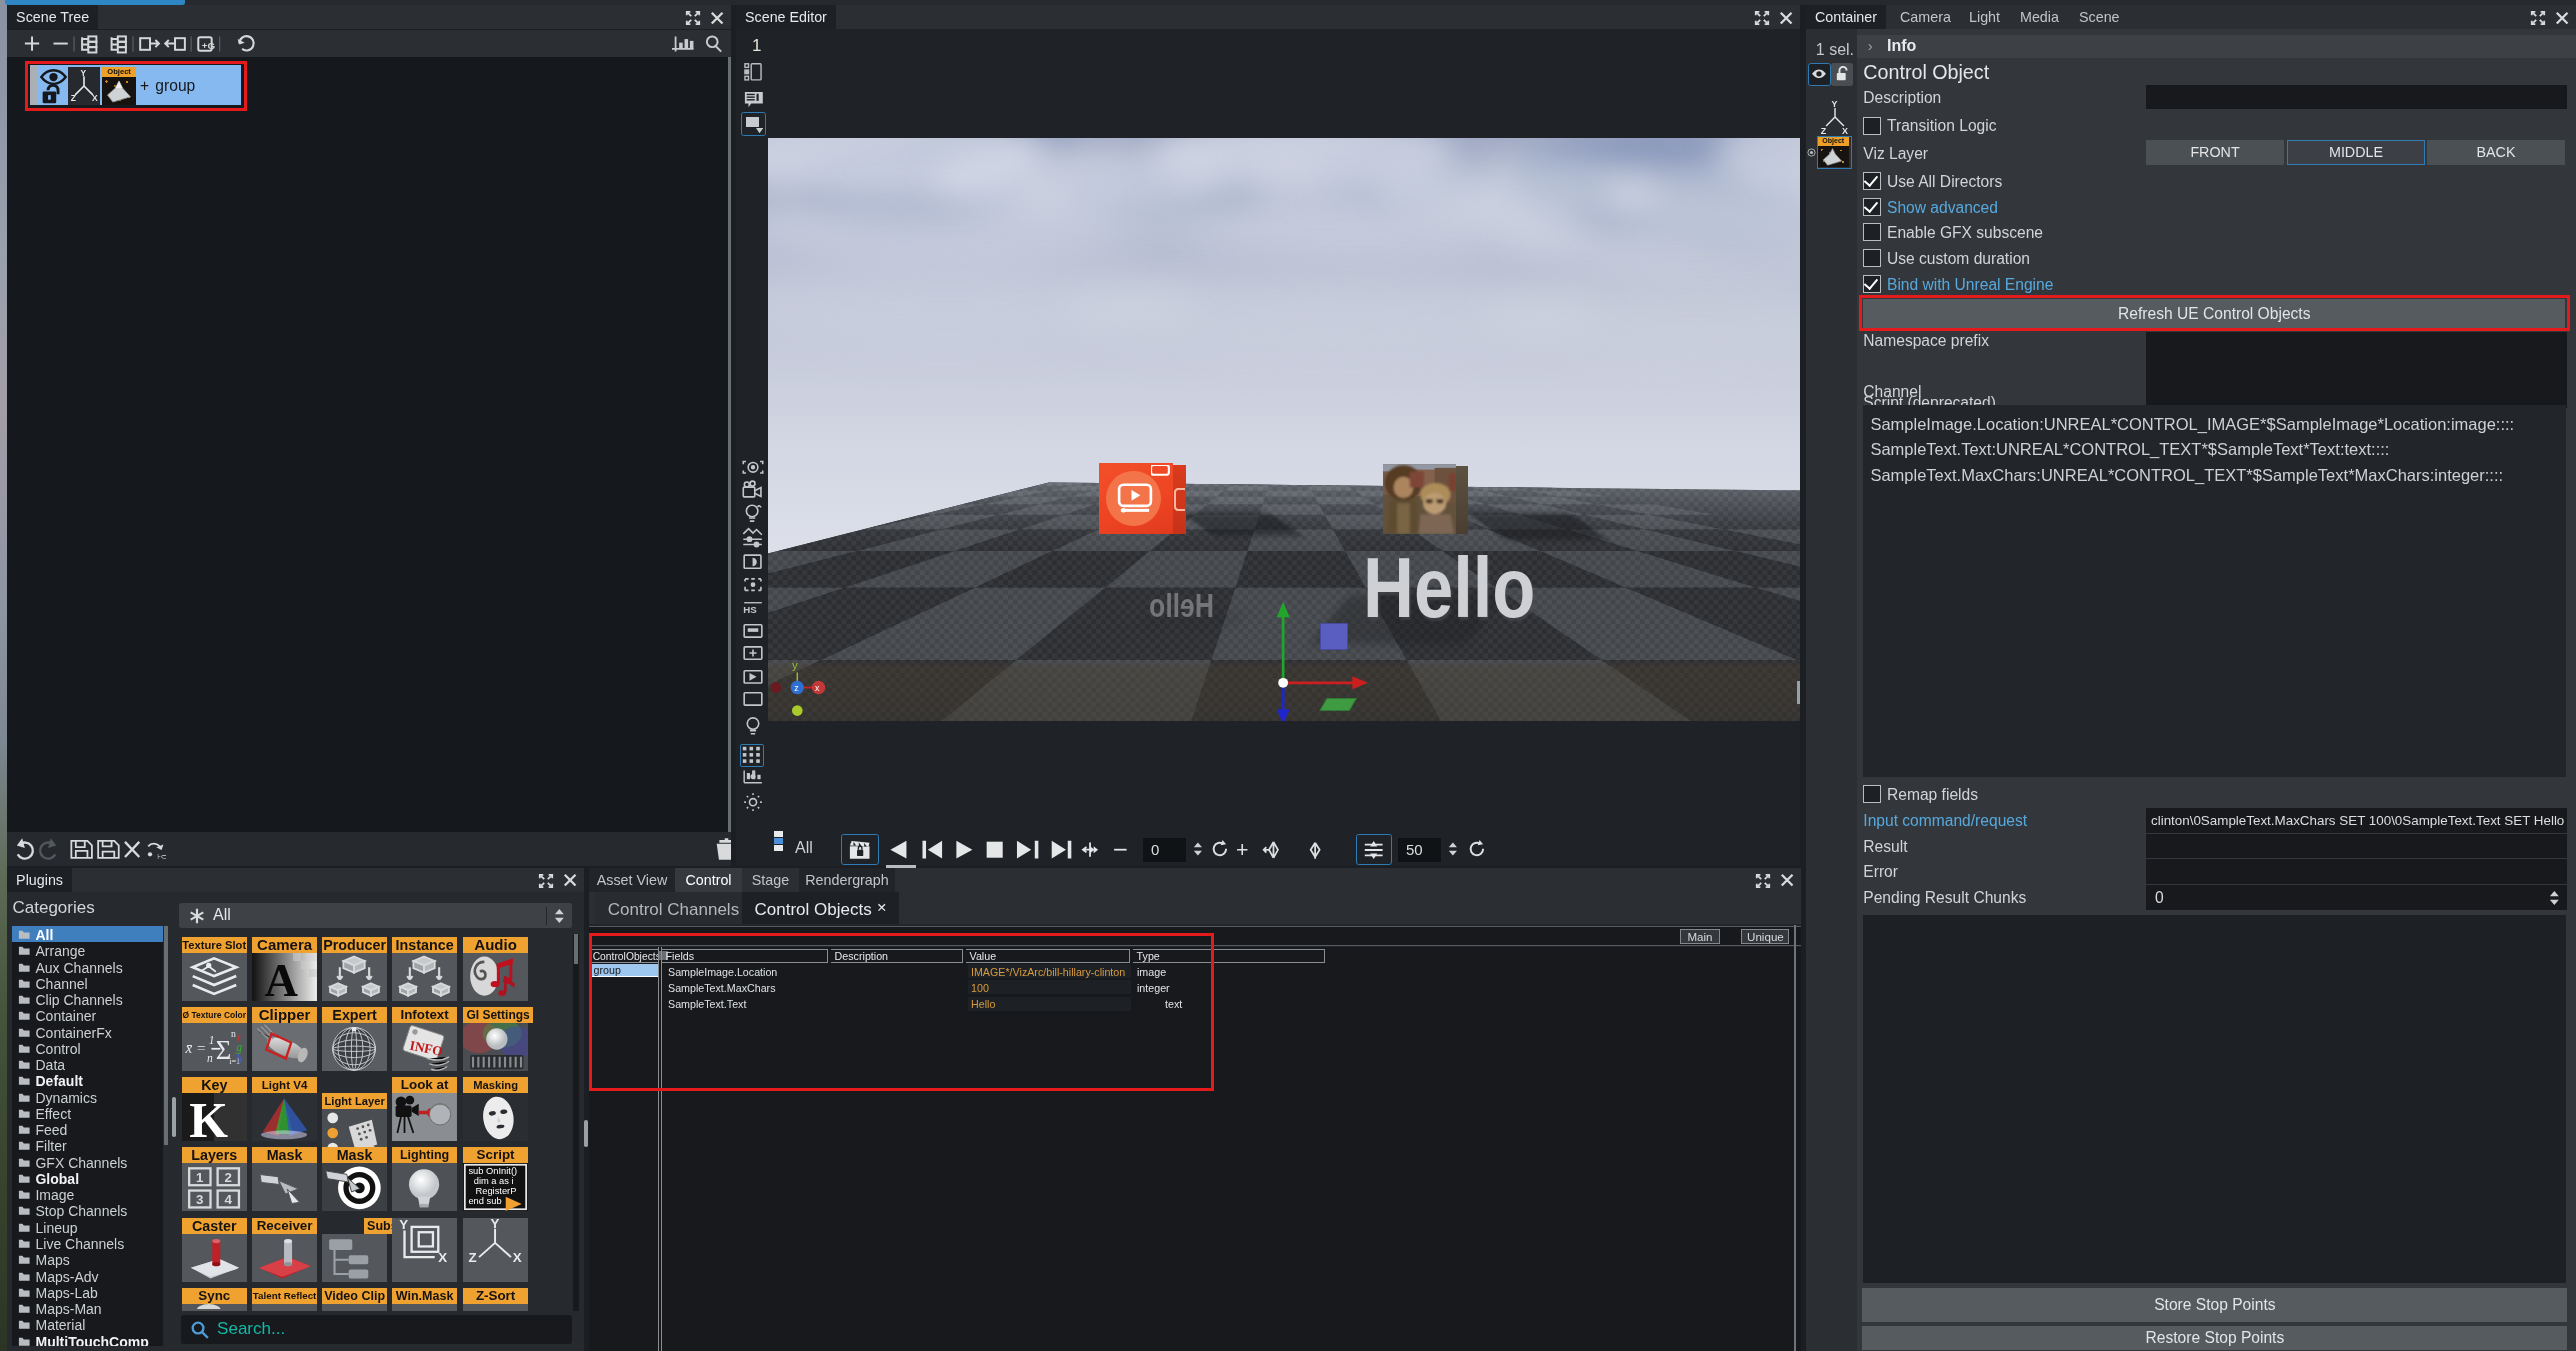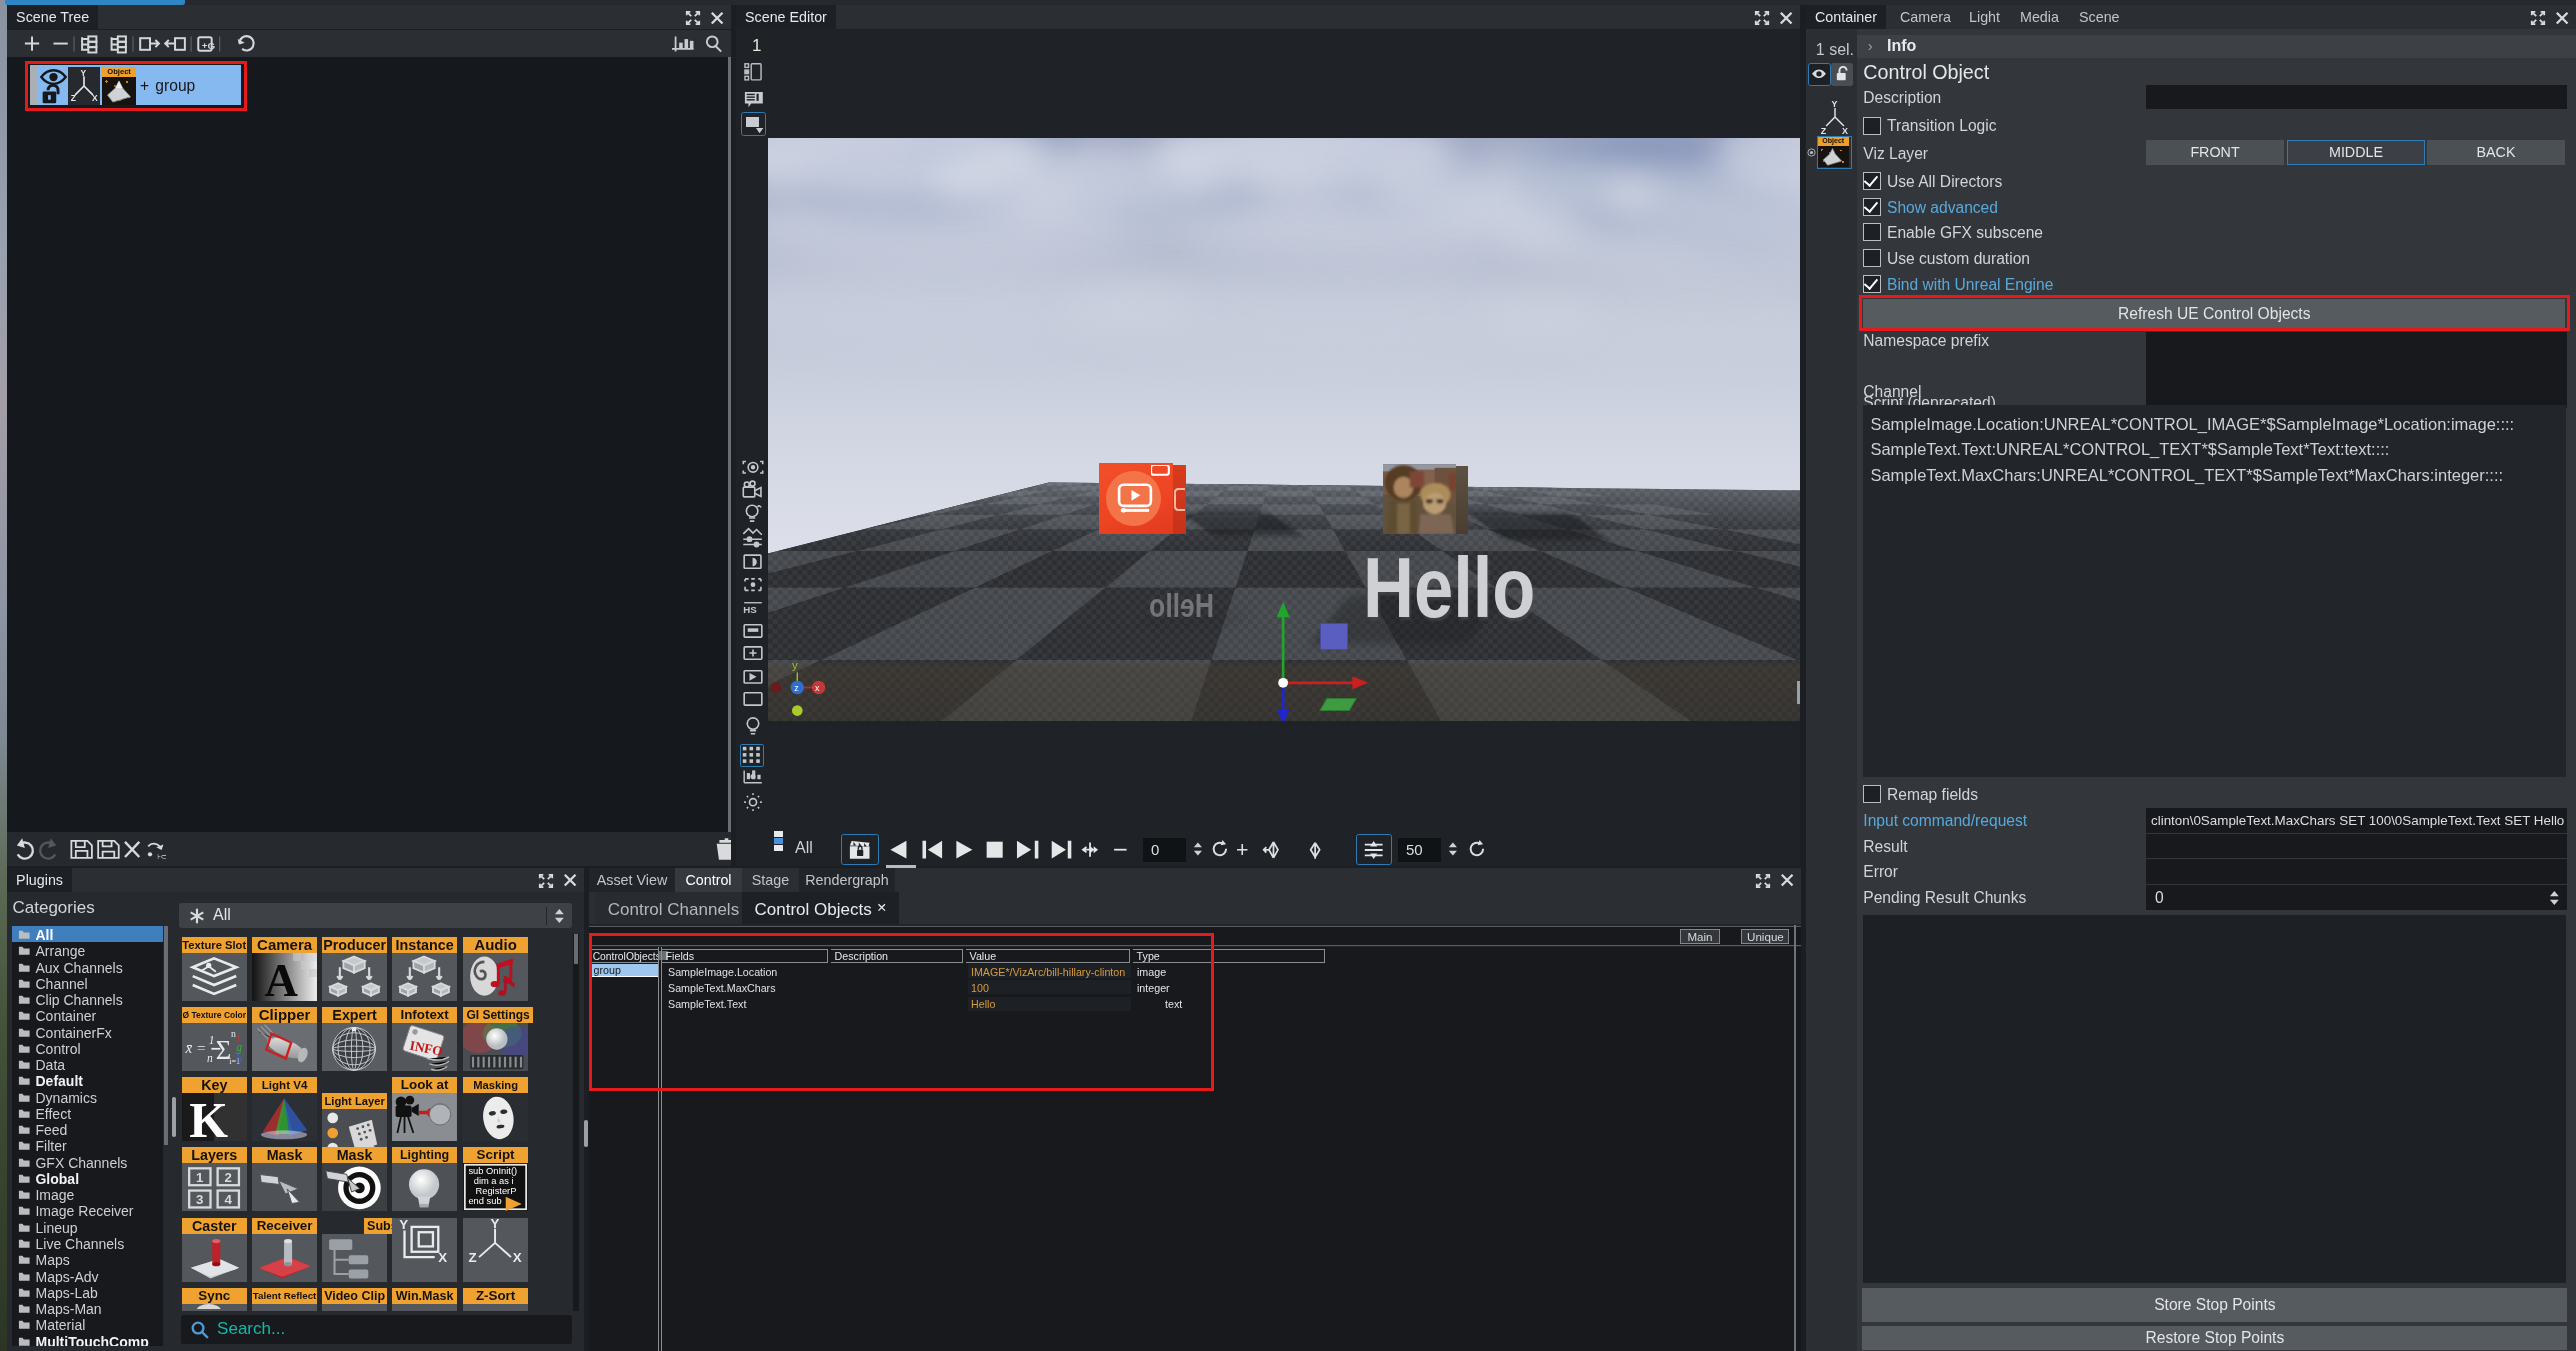--- a/index.html
+++ b/index.html
@@ -709,21 +709,21 @@
       <div style="position:absolute;left:0;top:260px;width:100%;height:16.3px;">
         <svg style="position:absolute;left:5.4px;top:2.7px;" width="12.5" height="10.7" viewBox="0 0 14 12">
           <path d="M1 2 h4 l1.5 2 H13 v7 H1 Z" fill="#b9bdc1"></path>
         </svg>
         <span style="position:absolute;left:23px;top:0.9px;">Image</span>
       </div>
       <div style="position:absolute;left:0;top:276px;width:100%;height:16.3px;">
         <svg style="position:absolute;left:5.4px;top:2.7px;" width="12.5" height="10.7" viewBox="0 0 14 12">
           <path d="M1 2 h4 l1.5 2 H13 v7 H1 Z" fill="#b9bdc1"></path>
         </svg>
-        <span style="position:absolute;left:23px;top:0.9px;">Image Receiver</span>
+        <span style="position:absolute;left:23px;top:0.9px;">Stop Channels</span>
       </div>
       <div style="position:absolute;left:0;top:293px;width:100%;height:16.3px;">
         <svg style="position:absolute;left:5.4px;top:2.7px;" width="12.5" height="10.7" viewBox="0 0 14 12">
           <path d="M1 2 h4 l1.5 2 H13 v7 H1 Z" fill="#b9bdc1"></path>
         </svg>
         <span style="position:absolute;left:23px;top:0.9px;">Lineup</span>
       </div>
       <div style="position:absolute;left:0;top:309px;width:100%;height:16.3px;">
         <svg style="position:absolute;left:5.4px;top:2.7px;" width="12.5" height="10.7" viewBox="0 0 14 12">
           <path d="M1 2 h4 l1.5 2 H13 v7 H1 Z" fill="#b9bdc1"></path>

